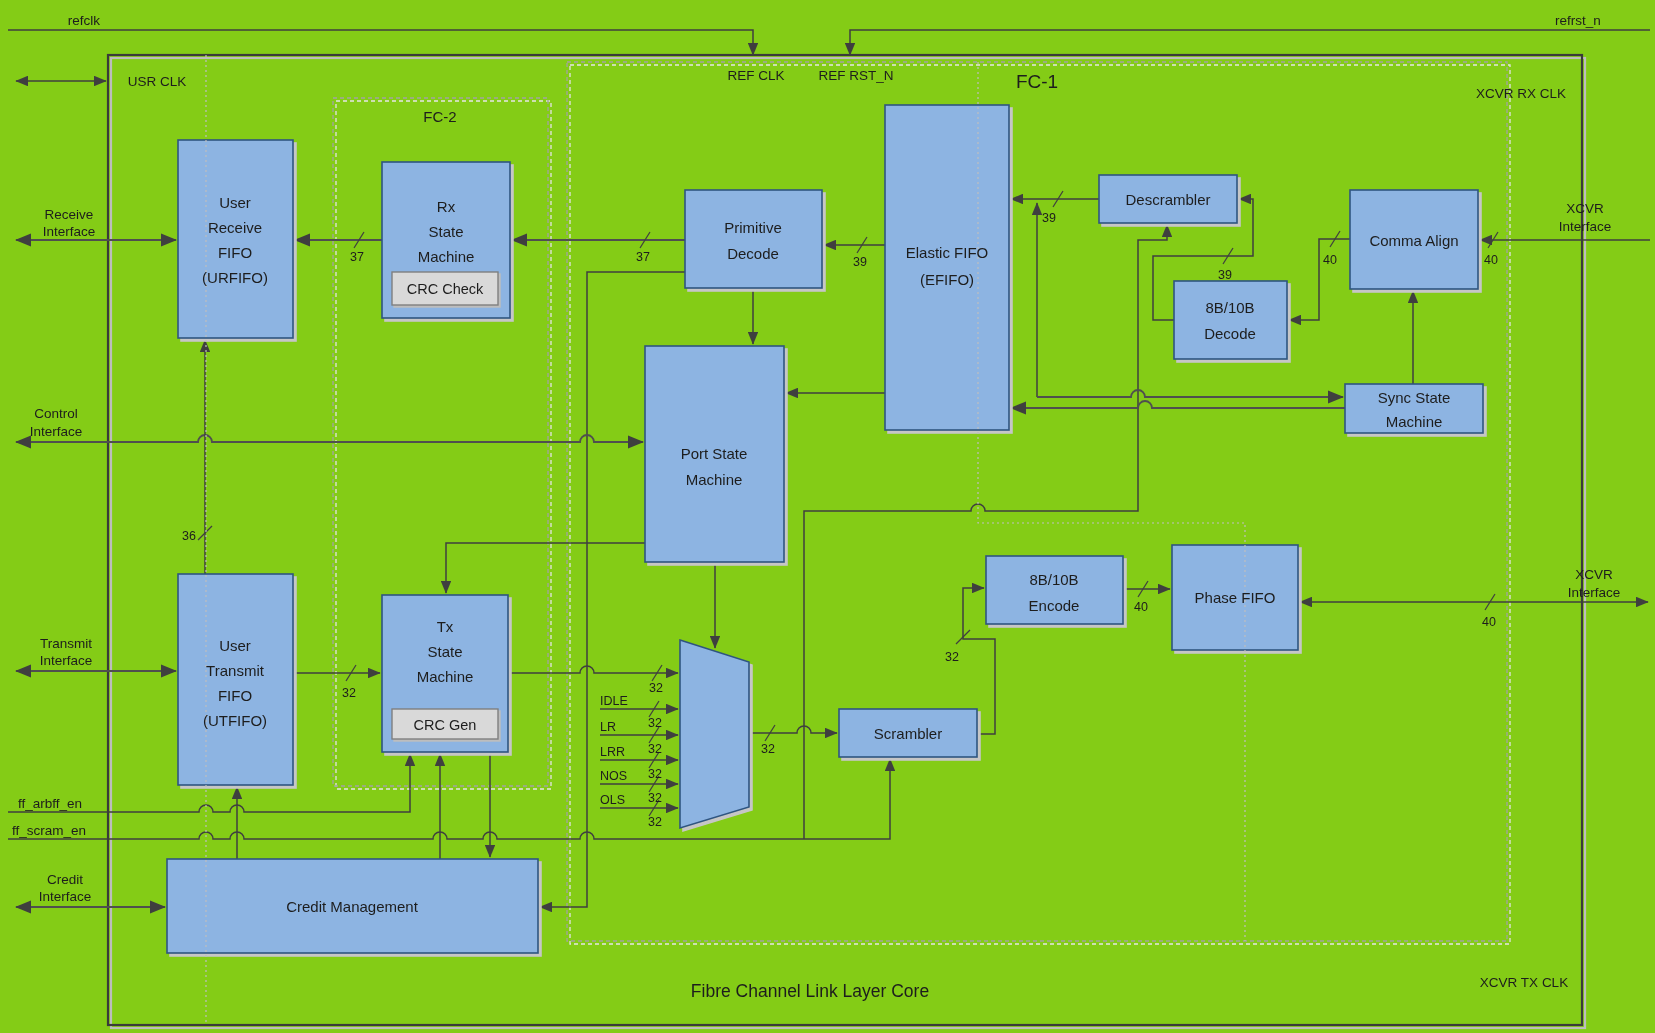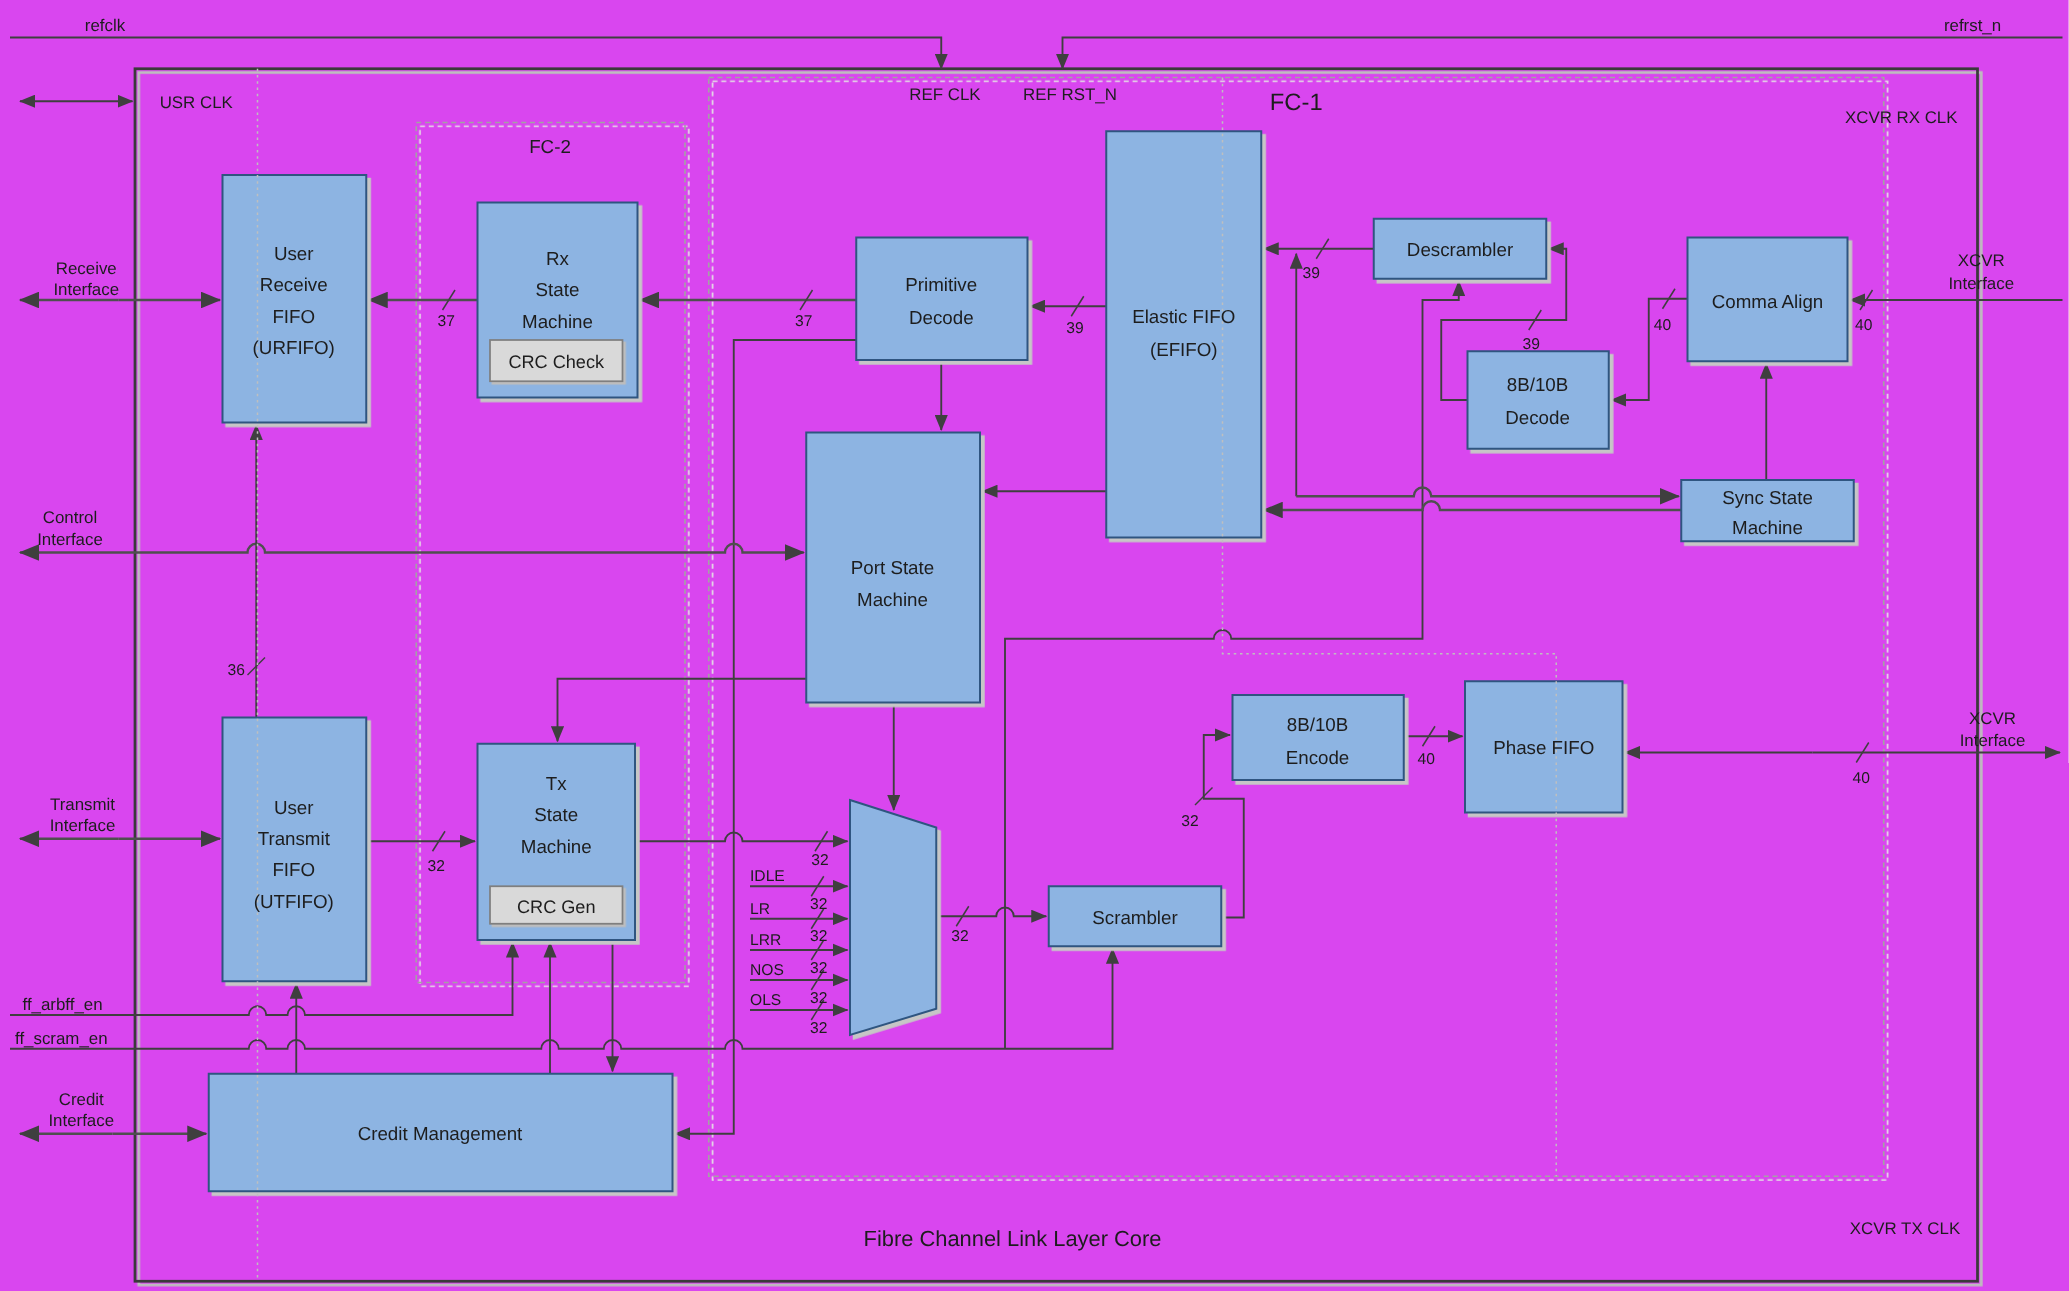--- a/index.html
+++ b/index.html
@@ -1,16 +1,16 @@
 <!DOCTYPE html>
 <html><head>
 <meta charset="utf-8">
 <style>
   html,body{margin:0;padding:0;background:#ffffff;}
-  .stage{position:relative;width:1655px;height:1033px;background:#d946ef;overflow:hidden;}
+  .stage{position:relative;width:1655px;height:1033px;background:#84cc16;overflow:hidden;}
   svg{display:block;}
   svg text{font-family:"Liberation Sans",sans-serif;fill:#1d1d1d;}
   .bt{font-size:15px;text-anchor:middle;}
   .bt2{font-size:14.5px;text-anchor:middle;}
   .lbl{font-size:13.5px;}
   .lblm{font-size:13.5px;text-anchor:middle;}
   .num{font-size:12.5px;text-anchor:middle;}
   .nume{font-size:12.5px;text-anchor:end;}
   .prim{font-size:12.5px;}
   .fc{font-size:15px;text-anchor:middle;}

